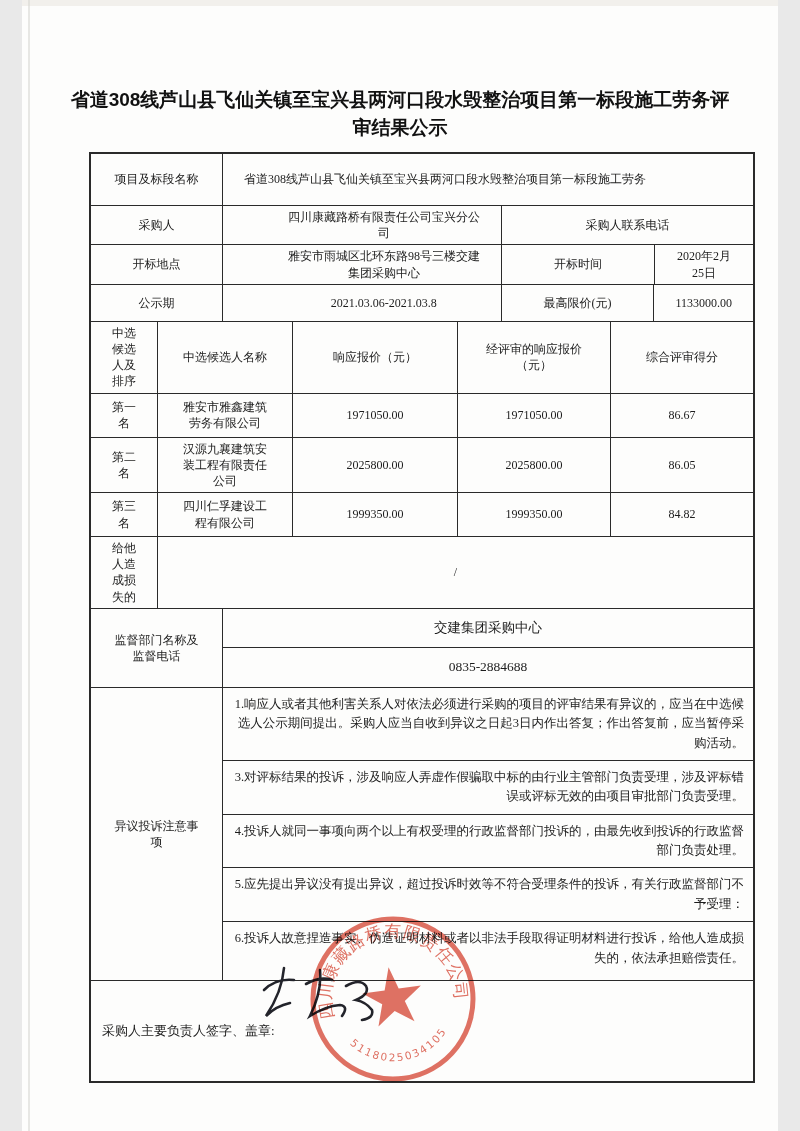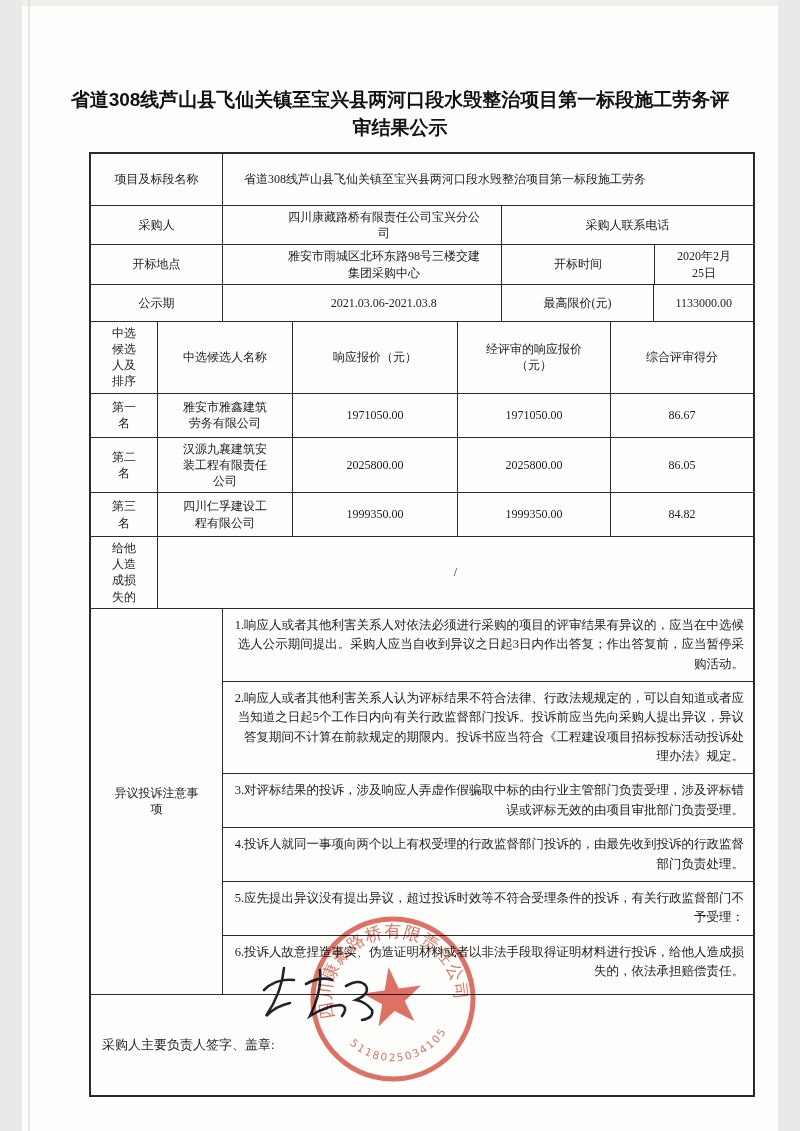--- a/index.html
+++ b/index.html
@@ -132,26 +132,32 @@
       <div class="cell w-price">1999350.00</div>
       <div class="cell w-phl">1999350.00</div>
       <div class="cell">84.82</div>
     </div>
 
     <div class="trow h-other">
       <div class="cell w-rank left">给他人造成损失的</div>
       <div class="cell">/</div>
     </div>
 
+    <div class="trow">
+      <div class="cell w-label">监督部门名称及监督电话</div>
+      <div class="subcol">
+        <div class="subrow sup-sub">交建集团采购中心</div>
+        <div class="subrow sup-sub">0835-2884688</div>
+      </div>
+    </div>
 
     <div class="trow">
       <div class="cell w-label">异议投诉注意事项</div>
       <div class="subcol">
         <div class="obj-item oi-1">1.响应人或者其他利害关系人对依法必须进行采购的项目的评审结果有异议的，应当在中选候选人公示期间提出。采购人应当自收到异议之日起3日内作出答复；作出答复前，应当暂停采购活动。</div>
-        <div class="obj-item oi-2">2.响应人或者其他利害关系人认为评标结果不符合法律、行政法规规定的，可以自知道或者应当知道之日起5个工作日内向有关行政监督部门投诉。投诉前应当先向采购人提出异议，异议答复期间不计算在前款规定的期限内。投诉书应当符合《工程建设项目招标投标活动投诉处理办法》规定。</div>
         <div class="obj-item oi-3">3.对评标结果的投诉，涉及响应人弄虚作假骗取中标的由行业主管部门负责受理，涉及评标错误或评标无效的由项目审批部门负责受理。</div>
         <div class="obj-item oi-4">4.投诉人就同一事项向两个以上有权受理的行政监督部门投诉的，由最先收到投诉的行政监督部门负责处理。</div>
         <div class="obj-item oi-5">5.应先提出异议没有提出异议，超过投诉时效等不符合受理条件的投诉，有关行政监督部门不予受理：</div>
         <div class="obj-item oi-6">6.投诉人故意捏造事实、伪造证明材料或者以非法手段取得证明材料进行投诉，给他人造成损失的，依法承担赔偿责任。</div>
       </div>
     </div>
 
     <div class="trow h-sig">
       <div class="sig-cell">采购人主要负责人签字、盖章:</div>
     </div>

